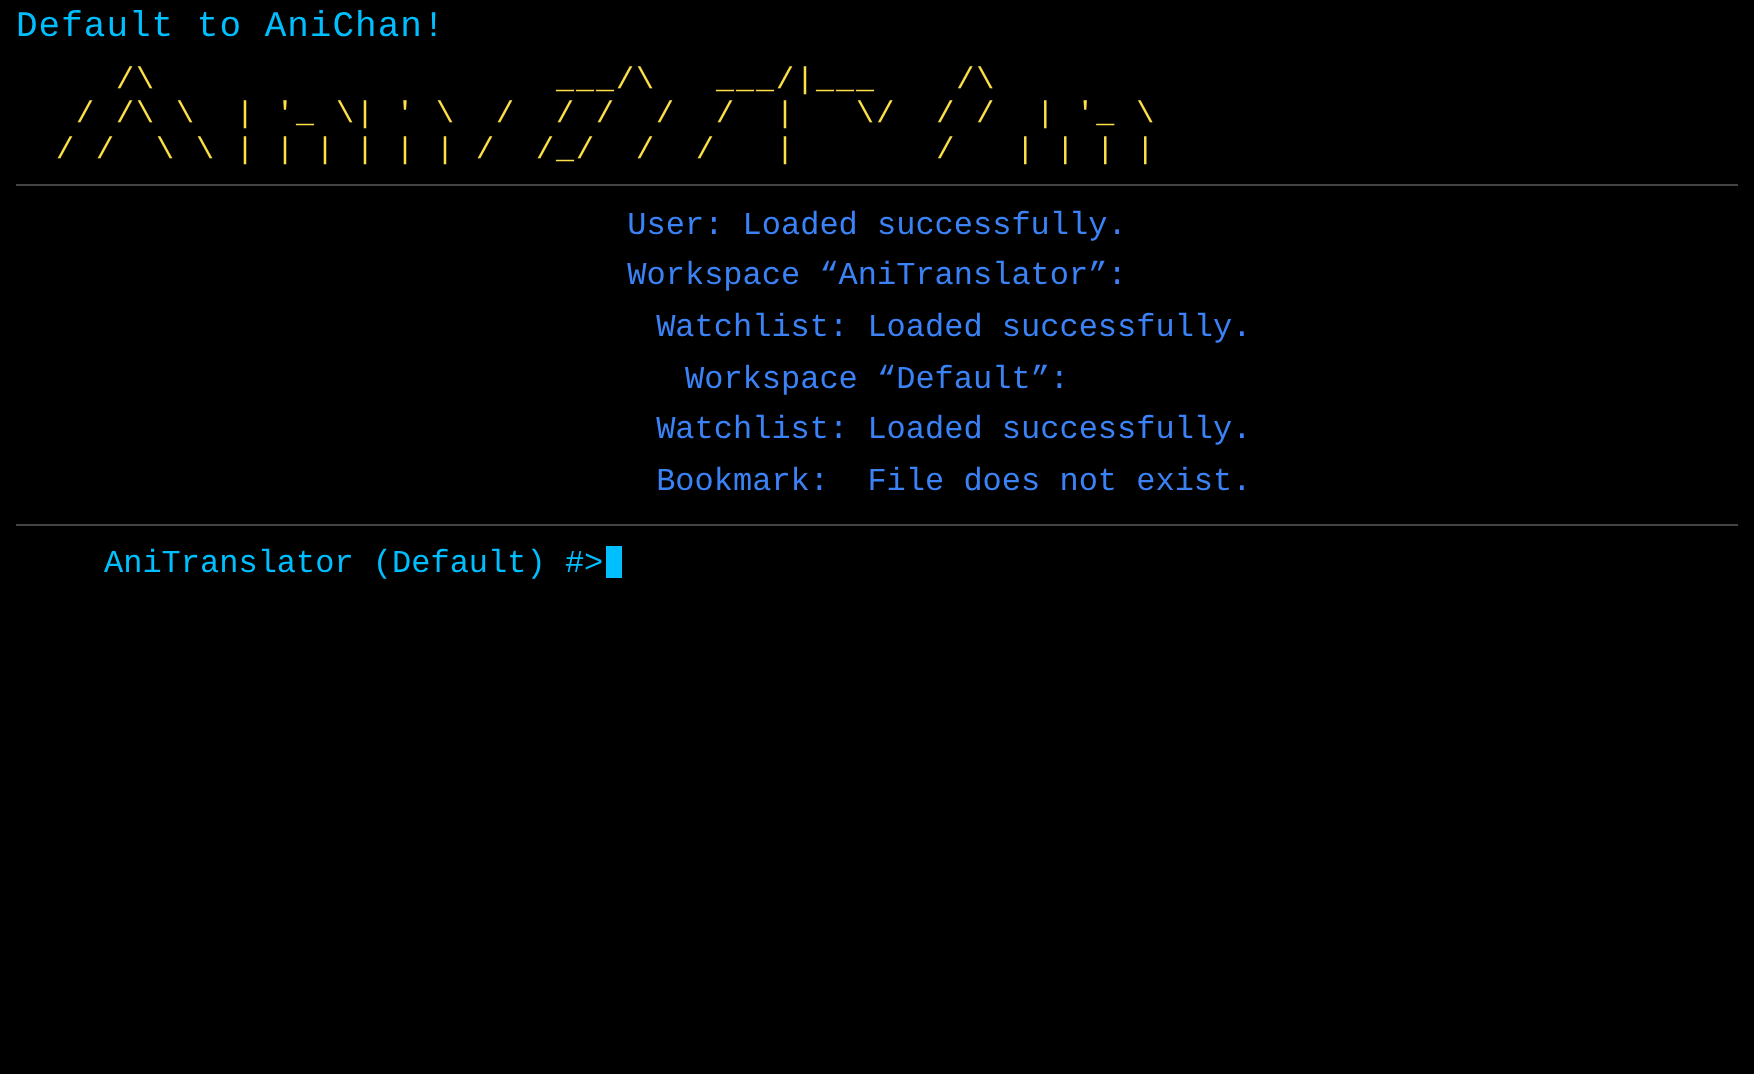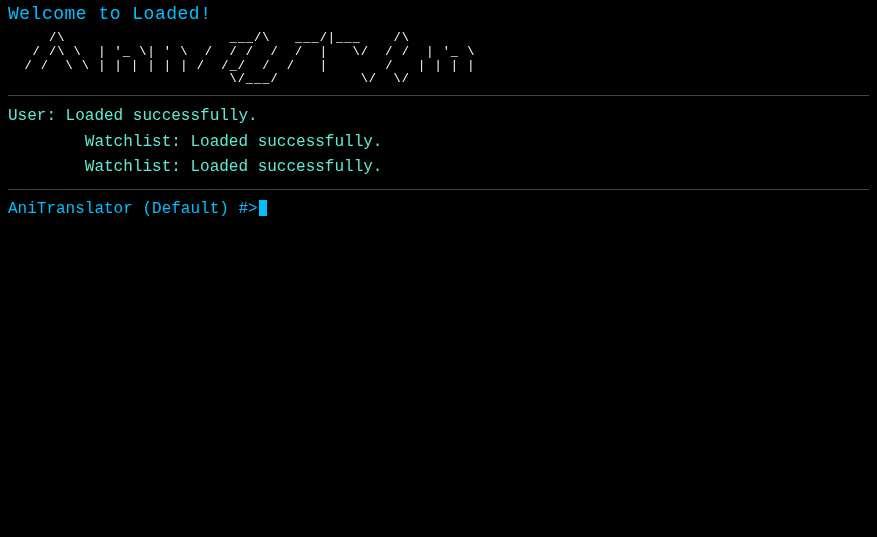--- a/index.html
+++ b/index.html
@@ -25,53 +25,55 @@
       margin-bottom: 8px;
       letter-spacing: 0.5px;
     }
 
     #ascii-art-container {
       margin: 0 0 8px 0;
       line-height: 1.15;
     }
 
     .ascii-line {
-      font-size: 12px;
-      color: #ffffff;
+      font-size: 15px;
+      color: #fde047;
       white-space: pre;
       letter-spacing: 1px;
     }
 
     .divider {
       border: none;
       border-top: 1px solid #444;
       margin: 8px 0;
       width: 100%;
     }
 
     #status-section {
       margin: 4px 0;
       line-height: 1.6;
     }
 
     .status-line {
-      color: #5eead4;
+      color: #3b82f6;
       white-space: pre;
       font-size: 16px;
+      text-align: center;
     }
 
     #prompt-section {
       margin-top: 10px;
     }
 
     #prompt-line {
       color: #00bfff;
       font-size: 16px;
       display: flex;
       align-items: flex-start;
+      margin-left: 44px;
     }
 
     #cursor {
       display: inline-block;
       width: 8px;
       height: 16px;
       background-color: #00bfff;
       animation: blink 1s step-end infinite;
       margin-left: 1px;
       vertical-align: middle;
@@ -80,37 +82,39 @@
     @keyframes blink {
       0%, 100% { opacity: 1; }
       50% { opacity: 0; }
     }
   </style>
 </head>
 <body>
 
 <div>
 
-  <div id="welcome-line">Welcome to Loaded!</div>
+  <div id="welcome-line">Default to AniChan!</div>
 
   <div id="ascii-art-container">
 
   <div class="ascii-line">     /\                    ___/\   ___/|___    /\</div>
       <div class="ascii-line">   / /\ \  | '_ \| ' \  /  / /  /  /  |   \/  / /  | '_ \</div>
       <div class="ascii-line">  / /  \ \ | | | | | | /  /_/  /  /   |       /   | | | |</div>
-      <div class="ascii-line">                           \/___/          \/  \/</div>
     </div>
 
   <hr class="divider">
 
   <div id="status-section">
 
   <div class="status-line">User: Loaded successfully.</div>
+      <div class="status-line">Workspace “AniTranslator”:</div>
       <div class="status-line">        Watchlist: Loaded successfully.</div>
+      <div class="status-line">Workspace “Default”:</div>
       <div class="status-line">        Watchlist: Loaded successfully.</div>
+      <div class="status-line">        Bookmark:  File does not exist.</div>
     </div>
 
   <hr class="divider">
 
   <div id="prompt-section">
     <div id="prompt-line">
       <span>AniTranslator (Default) #&gt;</span>
       <span id="cursor"></span>
     </div>
   </div>

